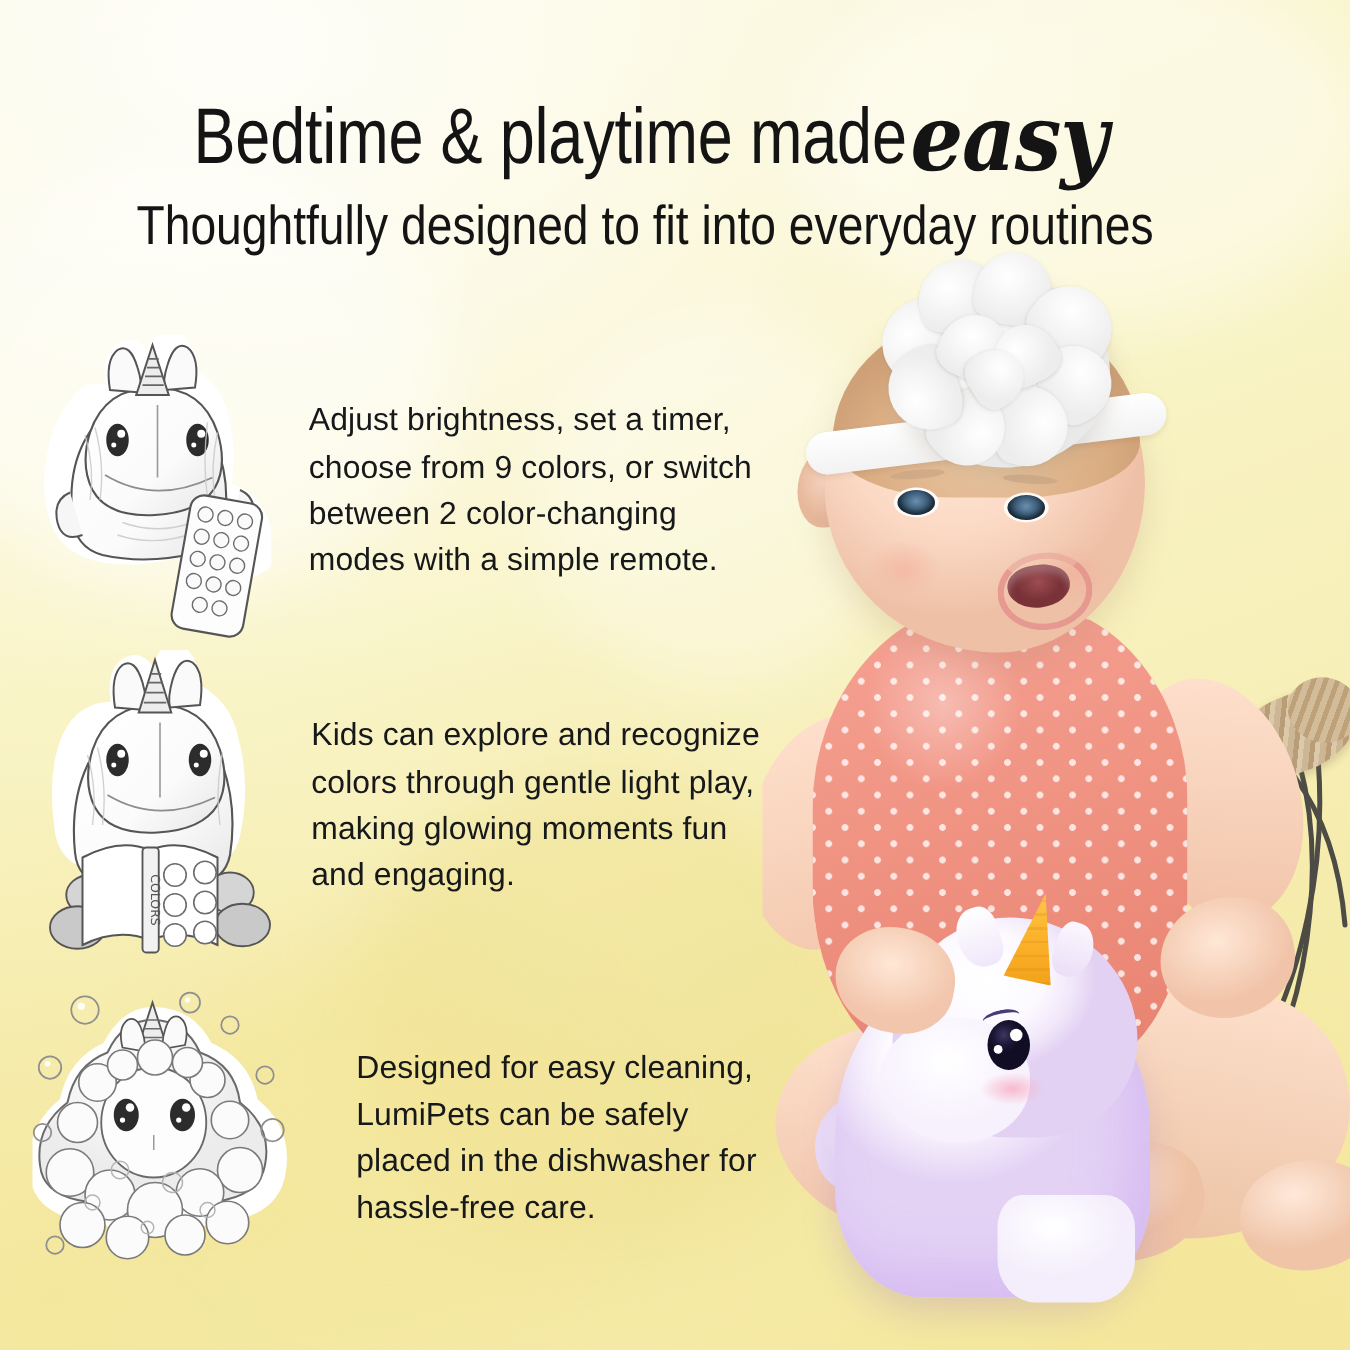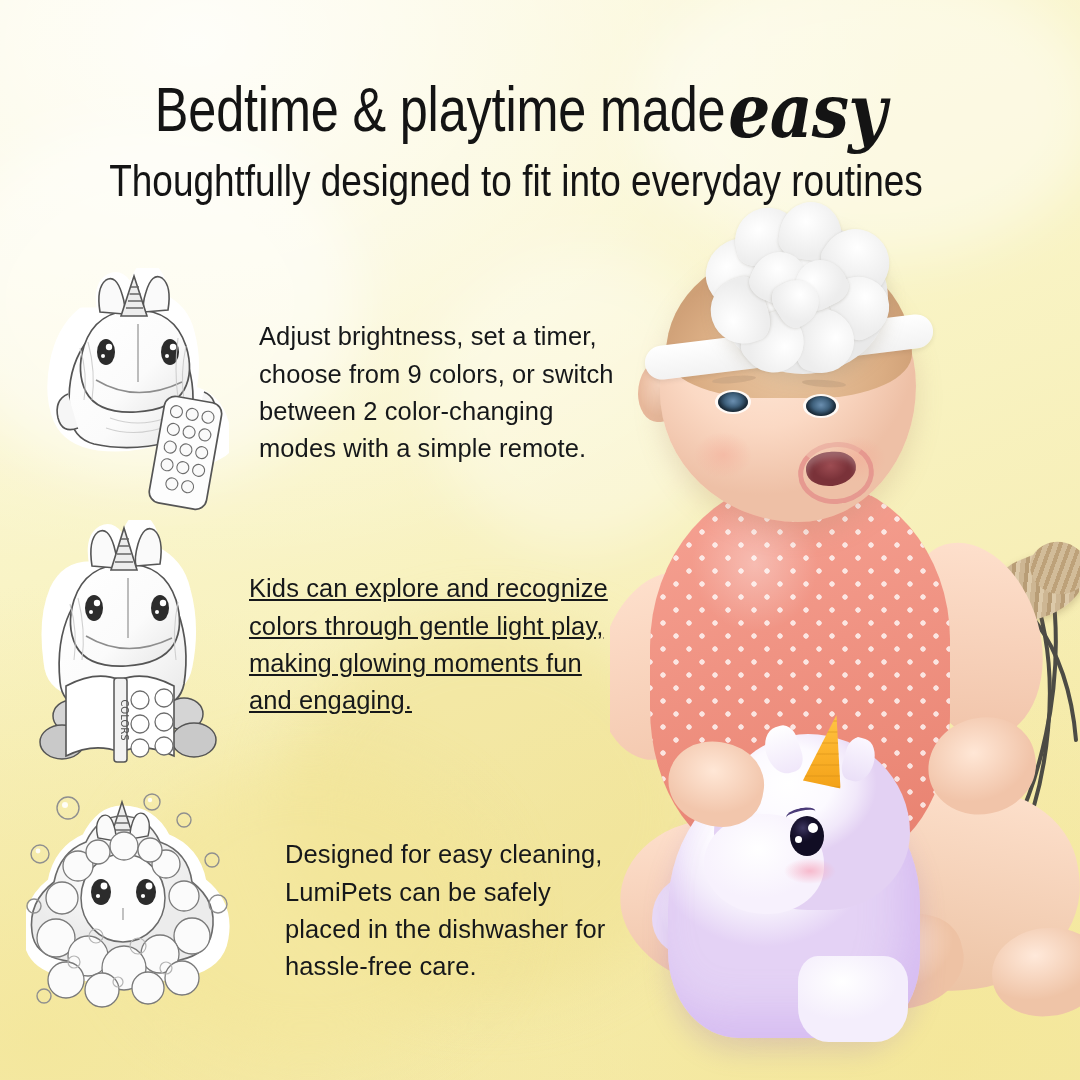--- a/index.html
+++ b/index.html
@@ -43,31 +43,31 @@
   }
   .h2{
     margin-top:12px;
     font-family:"Liberation Sans", sans-serif;
     font-size:44px;color:#141414;white-space:nowrap;
     transform:scaleX(.84);transform-origin:center;font-weight:400;
   }
 
   
   .feature{position:absolute;display:flex;align-items:center;}
-  .f1{left:44px;top:268px;}
+  .f1{left:32px;top:268px;}
   .f2{left:34px;top:520px;}
   .f3{left:26px;top:786px;}
   .art{position:relative;flex:0 0 auto;}
   .copy{
     font-family:"Liberation Sans", sans-serif;
     font-size:25.5px;line-height:1.47;color:#16181a;
     letter-spacing:.1px;white-space:pre-line;font-weight:400;
   }
   .f1 .copy{width:395px;margin-left:30px;}
-  .f2 .copy{width:395px;margin-left:30px;text-decoration:underline;}
+  .f2 .copy{width:395px;margin-left:30px;}
   .f3 .copy{width:395px;margin-left:54px;}
 
   
   .sketch{display:block;}
 
   
   .photo{position:absolute;right:0;top:0;width:470px;height:1080px;overflow:hidden;}
 
   
   .sk{position:absolute;border-radius:50%;}

